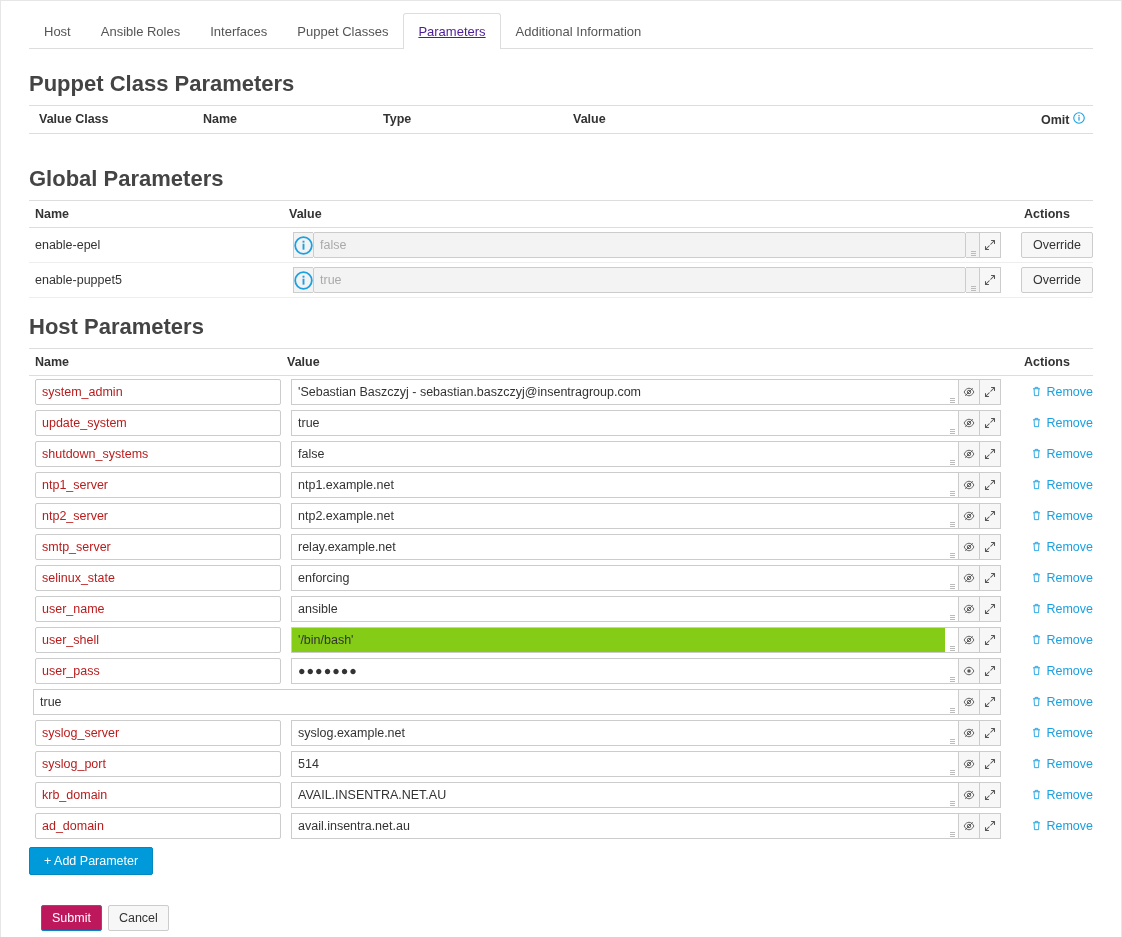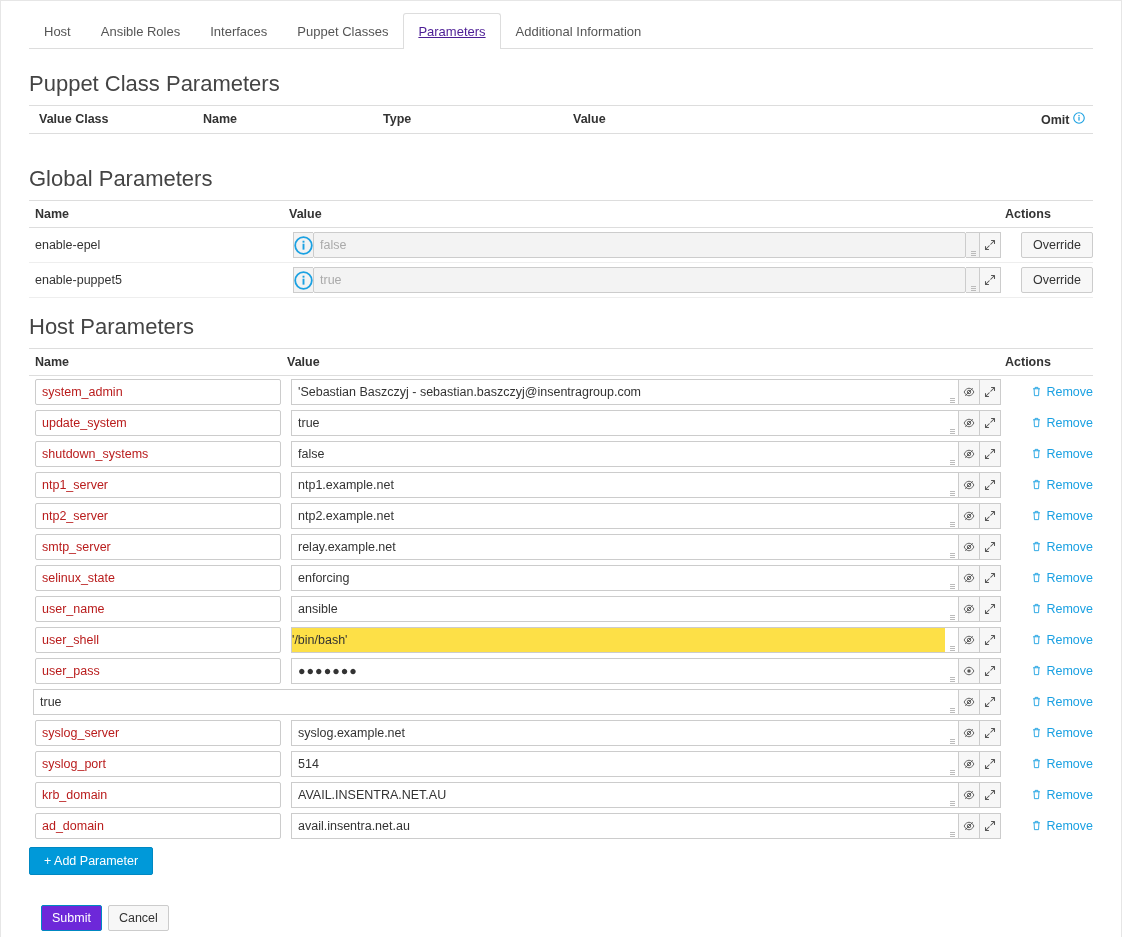--- a/index.html
+++ b/index.html
@@ -1,52 +1,52 @@
 <!DOCTYPE html>
 <html><head>
 <meta charset="utf-8">
 <style>
   * { box-sizing: border-box; margin: 0; padding: 0; }
   body { font-family: "Helvetica Neue", Helvetica, Arial, sans-serif; font-size: 13px; color: #333; background: #fff; }
   .container { width: 1122px; margin: 0 auto; border: 1px solid #e6e6e6; padding: 12px 28px 40px 28px; }
   .tabs { display: flex; border-bottom: 1px solid #ddd; margin-bottom: 22px; }
   .tab { padding: 10px 14px; color: #555; cursor: pointer; border: 1px solid transparent; border-bottom: none; margin-bottom: -1px; }
   .tab.active { color: #4c1d95; border-color: #ddd #ddd #fff #ddd; border-radius: 3px 3px 0 0; background: #fff; text-decoration: underline; }
-  h2.section { font-size: 22px; font-weight: 400; color: #444; margin: 14px 0 8px 0; }
+  h2.section { font-size: 22px; font-weight: 700; color: #444; margin: 14px 0 8px 0; }
   .omit-col { text-align: right !important; }
   .row { display: flex; align-items: center; padding: 3px 0; }
   .global-row { border-bottom: 1px solid #eee; padding: 4px 0; }
   input[type=text], textarea.val {
     border: 1px solid #ccc; border-radius: 2px; padding: 4px 6px; font-size: 12.5px; color: #b91c1c; background: #fff; height: 26px;
   }
   input[type=text].name-input { width: 100%; }
   .value-cell { flex: 1; display: flex; align-items: stretch; margin-left: 4px; border-radius: 12px; }
   textarea.val { flex: 1; resize: none; height: 26px; line-height: 16px; font-family: inherit; }
   textarea.val.readonly { background: #f3f3f3; color: #aaa; }
   .icon-btn {
     width: 22px; height: 26px; border: 1px solid #ccc; background: #f7f7f7; display: flex; align-items: center; justify-content: center; cursor: pointer; margin-left: -1px;
   }
   .icon-btn svg { width: 12px; height: 12px; }
   .info-icon-cell { width: 20px; display:flex; align-items:center; justify-content:center; border:1px solid #ccc; background:#f3f3f3; color:#1ba1e2; height:26px; border-right:none;}
   .btn { border: 1px solid #ccc; background: #f7f7f7; padding: 5px 10px; border-radius: 2px; cursor: pointer; font-size: 12.5px; color:#333;}
-  .btn-primary { background: #6d28d9; color: #fff; border-color: #0088c2; }
+  .btn-primary { background: #be185d; color: #fff; border-color: #0088c2; }
   .btn-add { background: #0099d9; color: #fff; border-color: #0088c2; padding: 6px 14px; font-size: 12.5px; }
   .remove-link { color: #1ba1e2; cursor: pointer; display: inline-flex; align-items: center; gap: 4px; font-size: 12.5px; }
   .remove-link svg { width: 11px; height: 11px; fill: #1ba1e2; }
   .actions-cell { width: 80px; display:flex; justify-content:flex-end; margin-left: 12px; }
   .spacer { height: 18px; }
   .btn-row { margin-top: 30px; display: flex; gap: 6px; margin-left: 12px;}
   .global-name { width: 260px; padding-left: 6px; color:#333; font-size:12.5px;}
   .host-row { display:flex; align-items:center; padding: 2.5px 0; }
   .host-name-cell { width: 258px; padding: 0 6px 0 6px; }
   .underline-red { text-decoration-color: #d97070; text-decoration-style: wavy; }
   .host-header, .global-header { display:flex; border-top:1px solid #ddd; border-bottom:1px solid #ddd; padding: 6px 0; font-weight:700; font-size:12.5px; }
   .mask-dots { letter-spacing: 1px; }
   .info-circle { color: #1ba1e2; }
-  .actions-col-header-h { width: 88px; text-align: left; padding-right:4px;}
+  .actions-col-header-h { width: 88px; text-align: center; padding-right:4px;}
   .grip { display:flex; flex-direction:column; justify-content:flex-end; align-items:flex-end; padding: 0 3px 1px 0; gap:1px; height:26px; border:1px solid #ccc; border-left:none; background:#fff; width:14px;}
   .grip.readonly { background:#f3f3f3;}
   .grip span{ width:5px; height:1px; background:#bbb; display:block;}
   .puppet-cols{ display:flex; padding: 6px 4px; font-weight:700; font-size:12.5px; border-top:1px solid #ddd; border-bottom:1px solid #ddd;}
 </style>
 </head>
 <body>
 
 <div class="container">
 
@@ -391,21 +391,21 @@
             <svg viewBox="0 0 16 16">
               <path d="M3 4 L13 4 M6 4 L6 2 L10 2 L10 4 M4.5 4 L5 14 L11 14 L11.5 4" fill="none" stroke="currentColor" stroke-width="1.3"></path>
             </svg>
             <span>Remove</span>
           </a>
         </div>
       </div>
       <div class="host-row">
         <div class="host-name-cell"><input type="text" class="name-input" value="user_shell" style=""></div>
         <div class="value-cell">
-          <div contenteditable="true" style="flex: 1 1 0%; border-top: 1px solid rgb(204, 204, 204); border-bottom: 1px solid rgb(204, 204, 204); border-left: 1px solid rgb(204, 204, 204); border-image: initial; border-right: none; padding: 4px 0; font-size: 12.5px; height: 26px; line-height: 16px; overflow: hidden; white-space: nowrap; background: #fde047;">'/bin/bash'</div>
+          <div contenteditable="true" style="flex: 1 1 0%; border-top: 1px solid rgb(204, 204, 204); border-bottom: 1px solid rgb(204, 204, 204); border-left: 1px solid rgb(204, 204, 204); border-image: initial; border-right: none; padding: 4px 6px; font-size: 12.5px; height: 26px; line-height: 16px; overflow: hidden; white-space: nowrap; background: #84cc16;">'/bin/bash'</div>
           <div class="grip">
             <span></span>
             <span></span>
             <span></span>
           </div>
           <div class="icon-btn">
             <svg viewBox="0 0 16 16">
               <path d="M1.5 8 C3 4.5 6 3 8 3 C10 3 13 4.5 14.5 8 C13 11.5 10 13 8 13 C6 13 3 11.5 1.5 8 Z" fill="none" stroke="#555" stroke-width="1.2"></path>
               <circle cx="8" cy="8" r="2.3" fill="none" stroke="#555" stroke-width="1.2"></circle>
               <line x1="3" y1="13" x2="13" y2="3" stroke="#555" stroke-width="1.2"></line>

